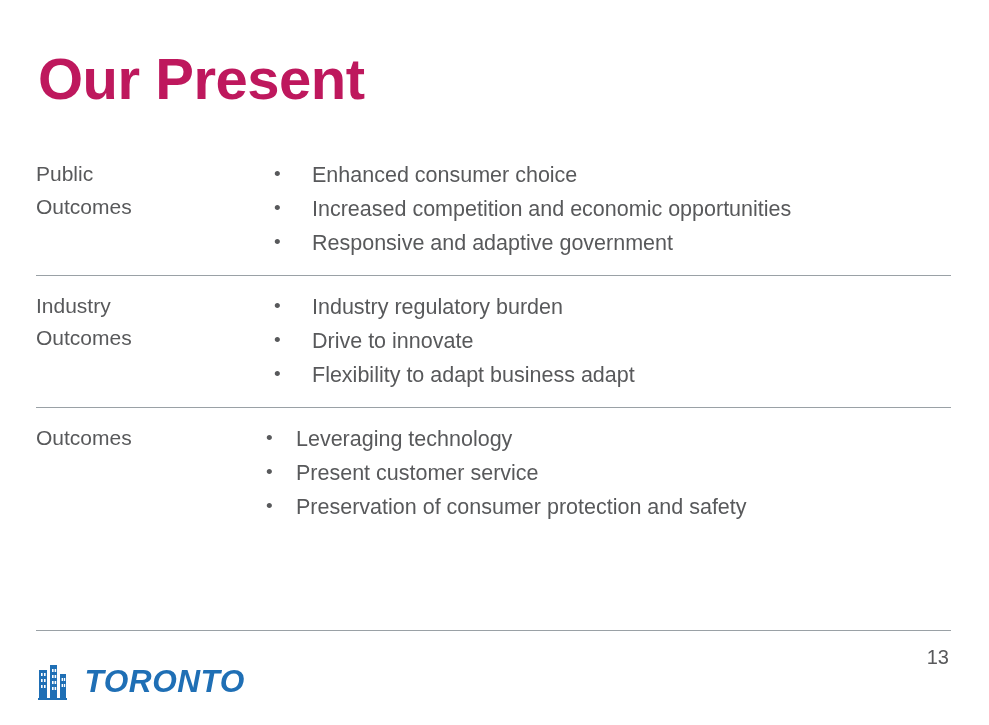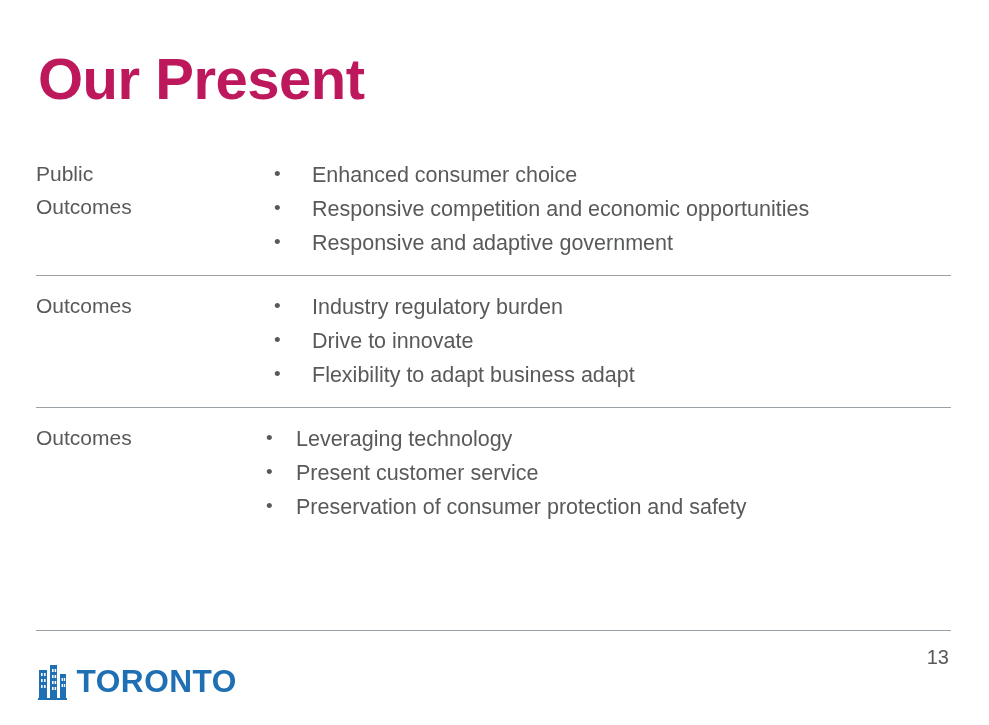--- a/index.html
+++ b/index.html
@@ -93,20 +93,22 @@
     top: 630px;
     width: 915px;
     border-top: 1px solid #9aa1a6;
   }
   .logo {
     position: absolute;
     left: 38px;
     top: 664px;
     display: flex;
     align-items: center;
+    gap: 8px;
+    font-style: italic;
   }
   .logo-mark {
     width: 40px;
     height: 36px;
     display: block;
   }
   .logo-word {
     font-size: 31px;
     font-weight: bold;
     color: #1f6fb5;
@@ -136,31 +138,32 @@
         <span class="lbl-line">Public</span>
         <span class="lbl-line">Outcomes</span>
       </div>
       <div class="bullets group-1">
         <div class="bullet">
           <span class="bullet-dot">•</span>
           <span class="bullet-text">Enhanced consumer choice</span>
         </div>
         <div class="bullet">
           <span class="bullet-dot">•</span>
-          <span class="bullet-text">Responsive competition and economic opportunities</span>
+          <span class="bullet-text">Increased competition and economic opportunities</span>
         </div>
         <div class="bullet">
           <span class="bullet-dot">•</span>
           <span class="bullet-text">Responsive and adaptive government</span>
         </div>
       </div>
     </div>
 
     <div class="row divided">
       <div class="row-label">
+        <span class="lbl-line">Industry</span>
         <span class="lbl-line">Outcomes</span>
       </div>
       <div class="bullets group-2">
         <div class="bullet">
           <span class="bullet-dot">•</span>
           <span class="bullet-text">Industry regulatory burden</span>
         </div>
         <div class="bullet">
           <span class="bullet-dot">•</span>
           <span class="bullet-text">Drive to innovate</span>

